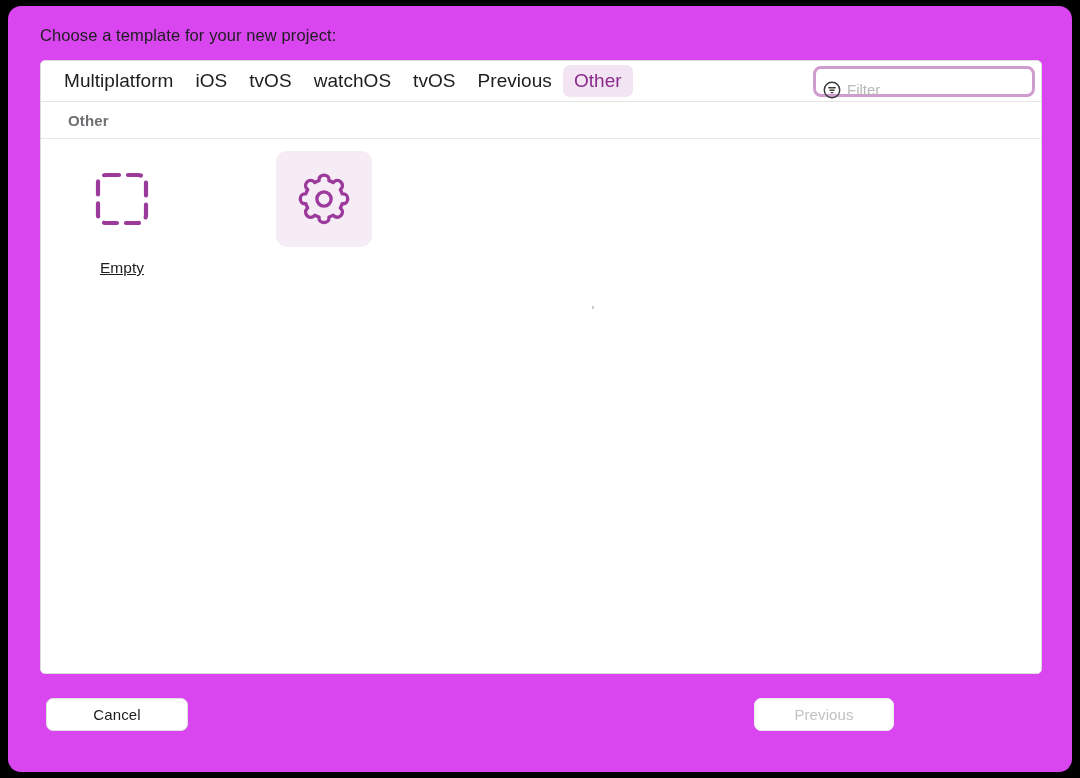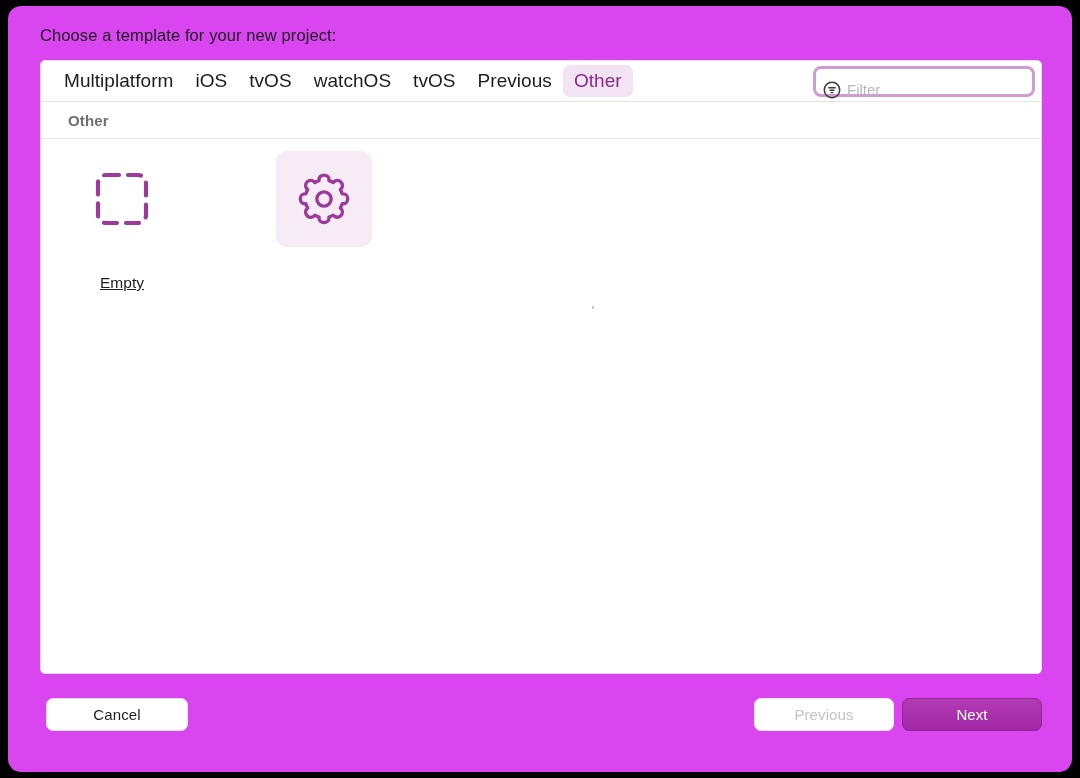--- a/index.html
+++ b/index.html
@@ -144,21 +144,21 @@
     height: 96px;
     border-radius: 11px;
     display: flex;
     align-items: center;
     justify-content: center;
     background: transparent;
   }
   .template-item.selected .tile { background: #f5ecf5; }
 
   .template-label {
-    margin-top: 22px;
+    margin-top: 7px;
     font-size: 15.5px;
     line-height: 19px;
     color: #1d1d1f;
     text-align: left;
     padding: 4px 10px;
     border-radius: 8px;
     white-space: pre-line;
     text-decoration: underline;
   }
   .template-item.selected .template-label {
@@ -271,17 +271,16 @@
           </div>
         </div>
 
         <div id="stray-dot"></div>
       </div>
     </div>
 
     <div id="footer">
       <div class="btn" id="cancel-button">Cancel</div>
       <div class="btn" id="previous-button">Previous</div>
-      <div class="btn" id="next-button">Next</div>
     </div>
 
   </div>
 </div>
 
 </body></html>

